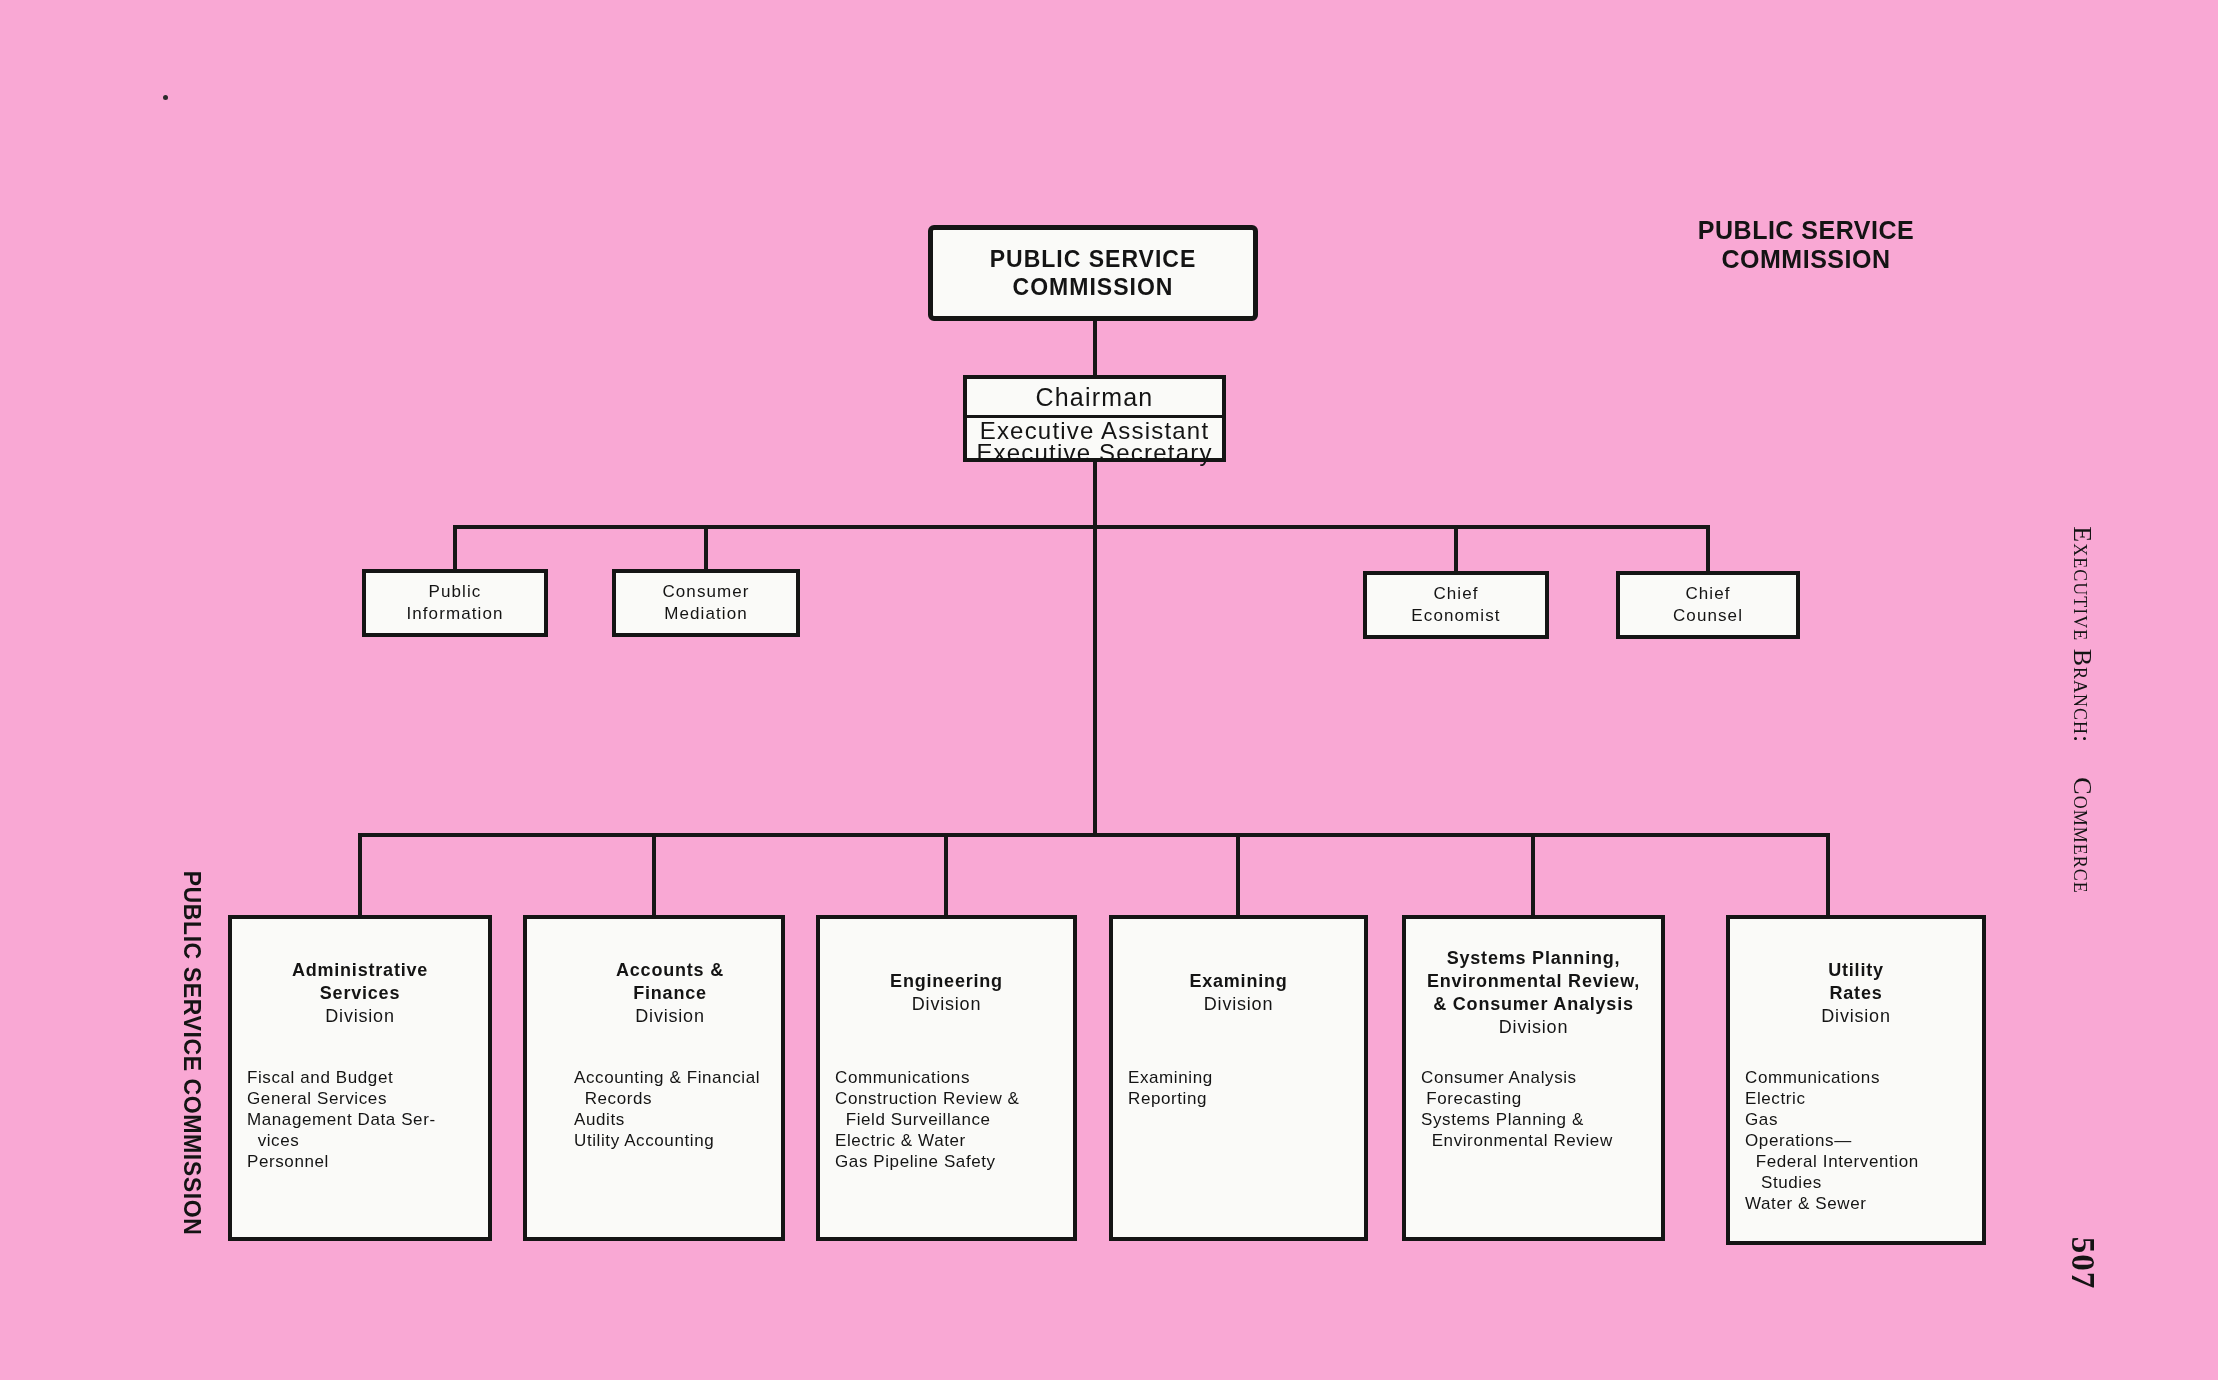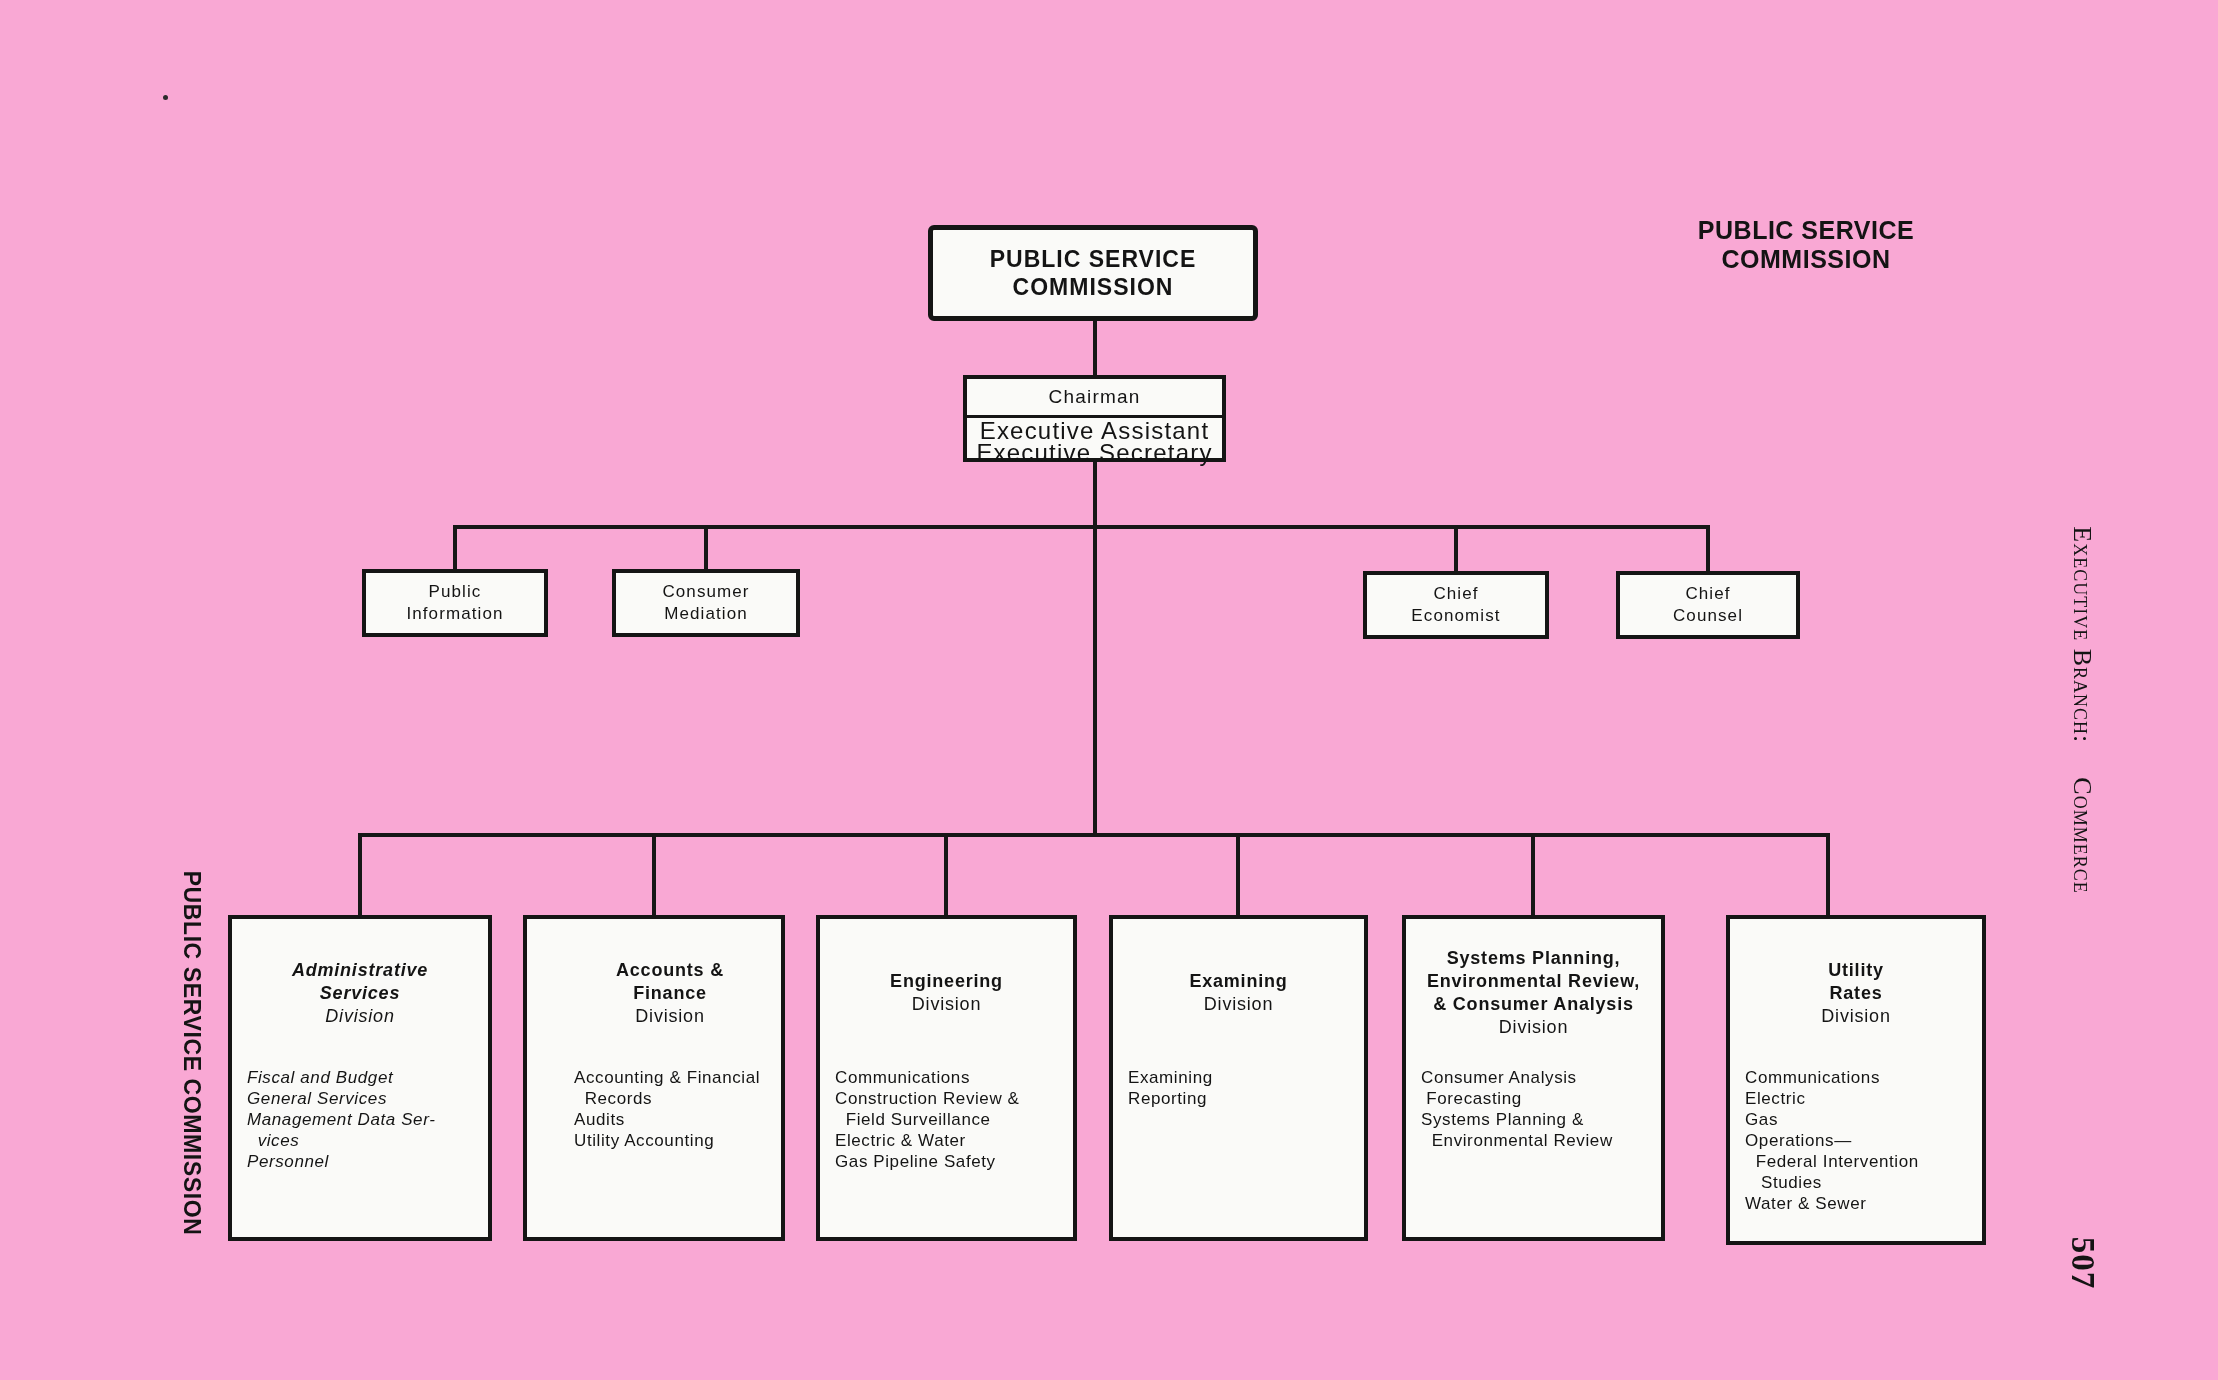--- a/index.html
+++ b/index.html
@@ -25,21 +25,21 @@
   .root-box{
     border-width:5px;
     display:flex;flex-direction:column;justify-content:center;
     font-weight:bold;font-size:23px;line-height:28px;letter-spacing:1px;
   }
   
   .chair-box{padding:0;}
   .chair-top{
     height:36px;border-bottom:3px solid #151515;
     display:flex;align-items:center;justify-content:center;
-    font-size:19px;letter-spacing:1.2px;
+    font-size:25px;letter-spacing:1.2px;
   }
   .chair-bottom{
     padding-top:2px;
     font-size:24px;line-height:22px;letter-spacing:1.2px;
   }
   
   .staff-box{
     display:flex;flex-direction:column;justify-content:center;
     font-size:17px;line-height:22px;letter-spacing:1.1px;
   }
@@ -142,21 +142,21 @@
   </div>
   <div class="obox staff-box" style="left:1363px;top:571px;width:186px;height:68px;">
     <div>Chief</div>
     <div>Economist</div>
   </div>
   <div class="obox staff-box" style="left:1616px;top:571px;width:184px;height:68px;">
     <div>Chief</div>
     <div>Counsel</div>
   </div>
 
-  <div class="obox div-box" style="left:228px;top:915px;width:264px;height:326px;font-style:italic;">
+  <div class="obox div-box" style="left:228px;top:915px;width:264px;height:326px;">
     <div class="div-head">
       <div class="t-lines">
           <div class="item-line">Administrative</div>
           <div class="item-line">Services</div>
         </div>
       <div class="subtitle">Division</div>
     </div>
     <div class="div-items">
         <div class="item-line">Fiscal and Budget</div>
         <div class="item-line">General Services</div>

